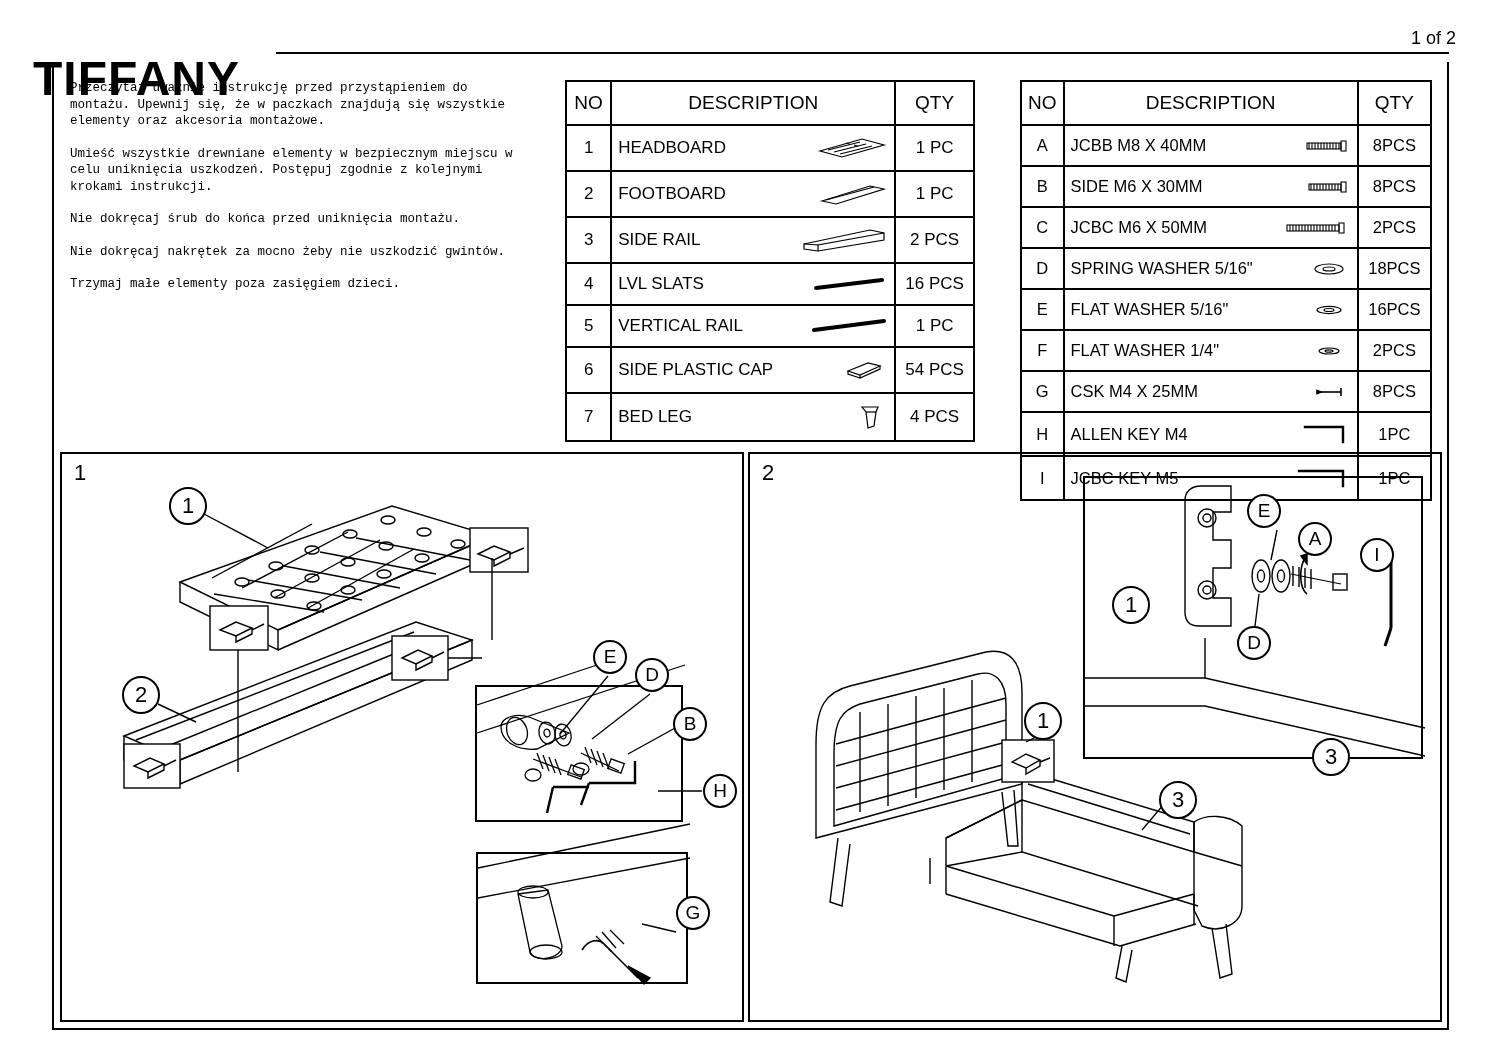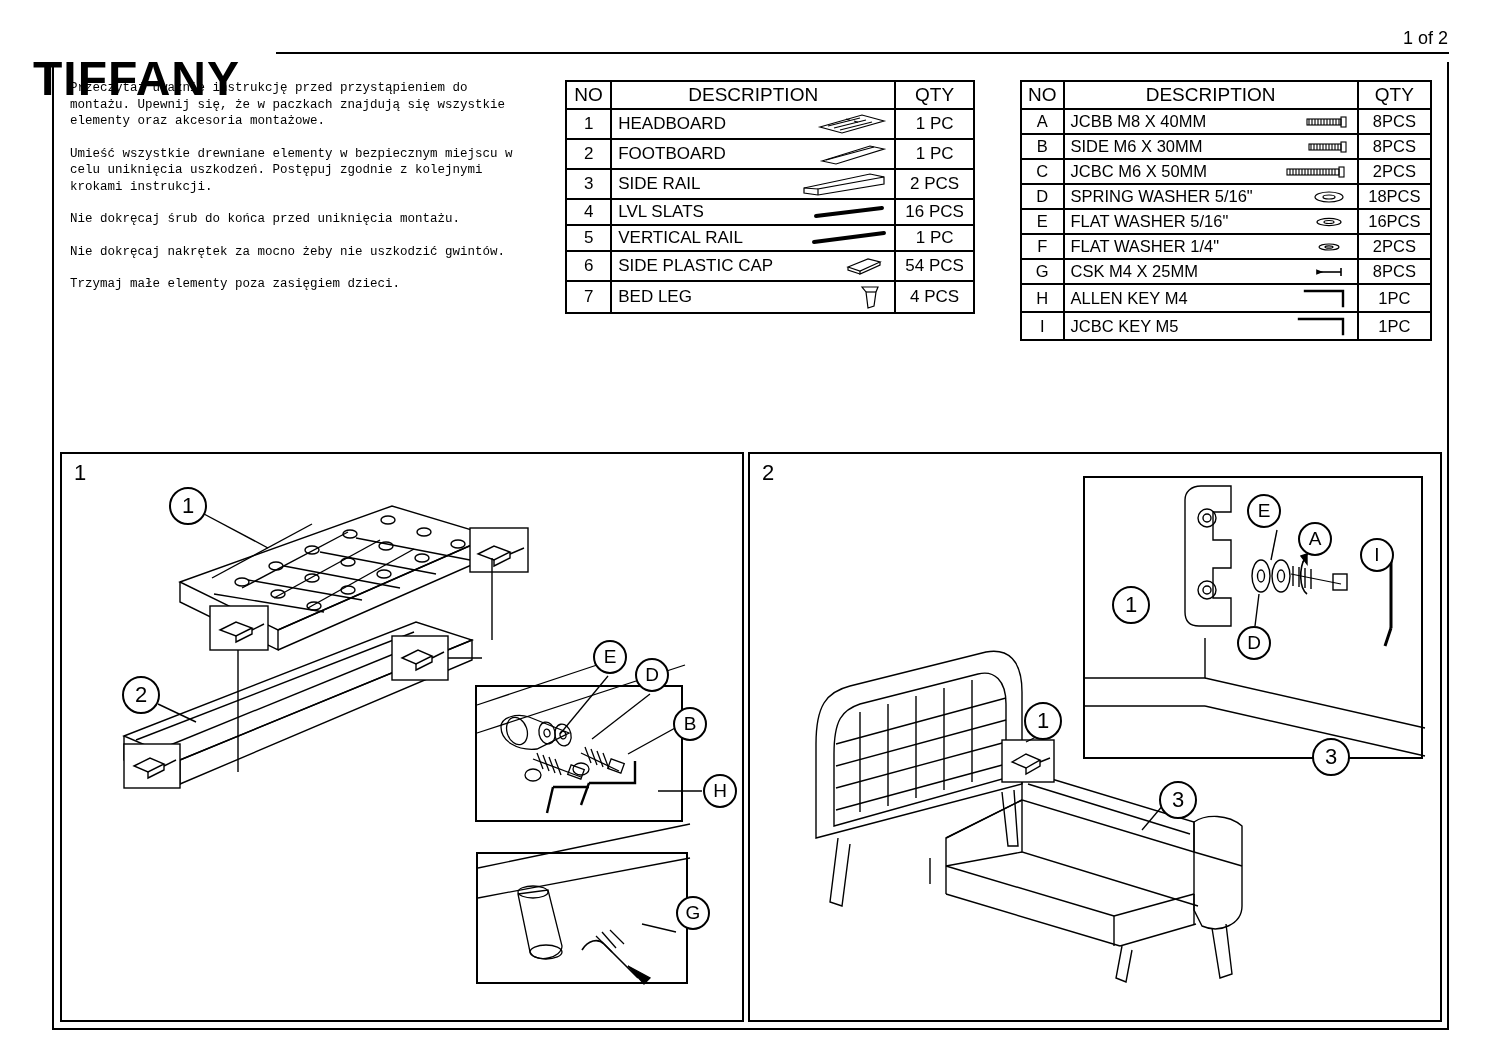--- a/index.html
+++ b/index.html
@@ -19,21 +19,21 @@
     position:absolute; left:33px; top:10px;
     font-size:48px; font-weight:bold; letter-spacing:1px;
     font-family:"Liberation Sans", sans-serif;
     margin-top:41px;
   }
   .brand-rule {
     position:absolute; left:276px; top:52px; width:1173px; height:0;
     border-top:2px solid #000;
   }
   .page-num {
-    position:absolute; right:52px; top:28px;
+    position:absolute; right:44px; top:28px;
     font-size:18px;
   }
 
   
   .outer-frame {
     position:absolute; left:52px; top:62px; width:1397px; height:968px;
     border:2px solid #000;
     border-top:none;
   }
 
@@ -46,21 +46,21 @@
   .instructions p + p { margin-top:16px; }
 
   
   table.parts {
     border-collapse:collapse;
     position:absolute;
     font-size:17px;
   }
   table.parts td, table.parts th {
     border:2px solid #000;
-    padding:2px 6px;
+    padding:10px 6px;
     height:21px;
     vertical-align:middle;
     font-weight:normal;
   }
   table.parts th { font-size:19px; text-align:center; }
   .col-no { width:42px; text-align:center; }
   .col-desc { width:auto; text-align:left;margin-left:44px; }
   .col-qty { width:74px; text-align:center; }
   .desc-cell { display:flex; align-items:center; justify-content:space-between; gap:6px; }
   .desc-label { white-space:nowrap; }

